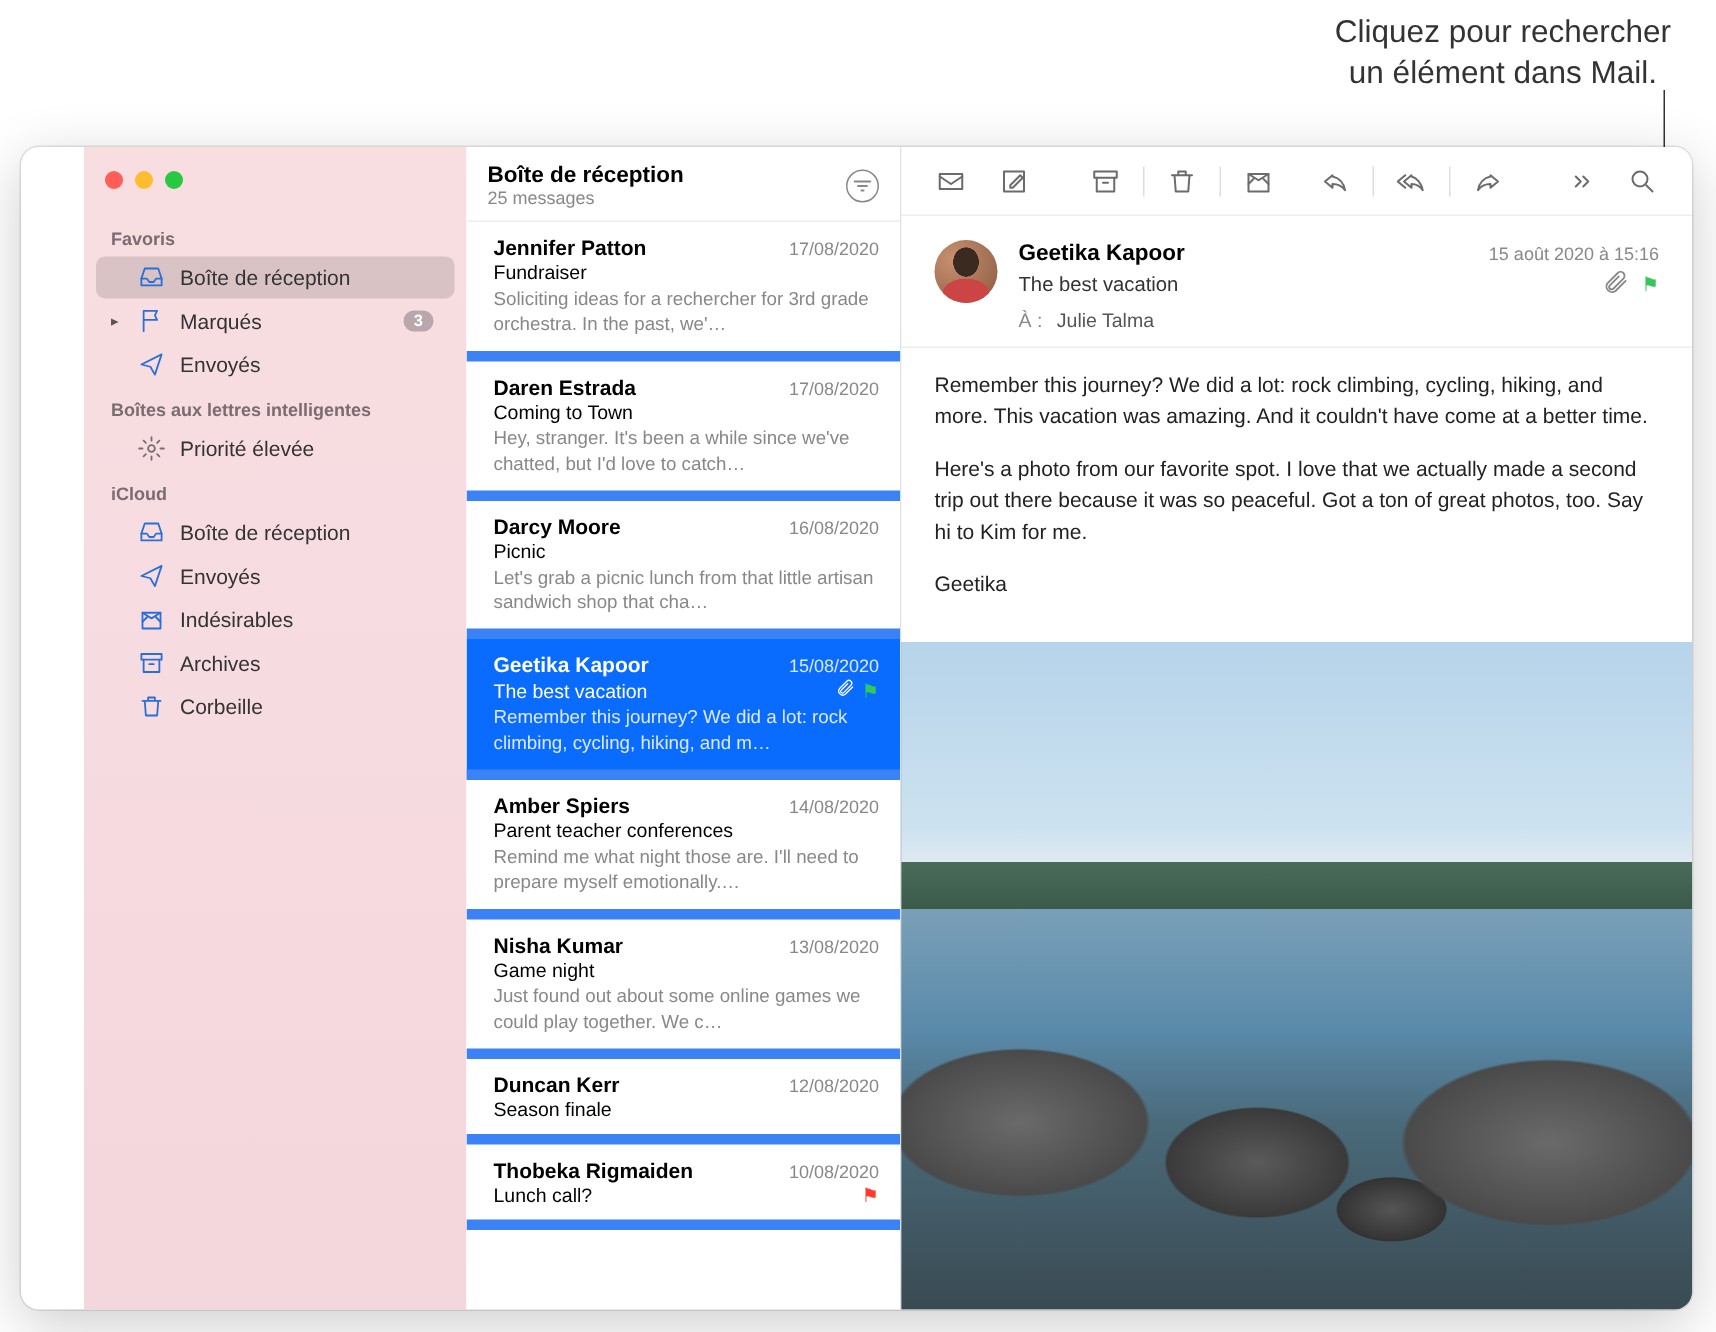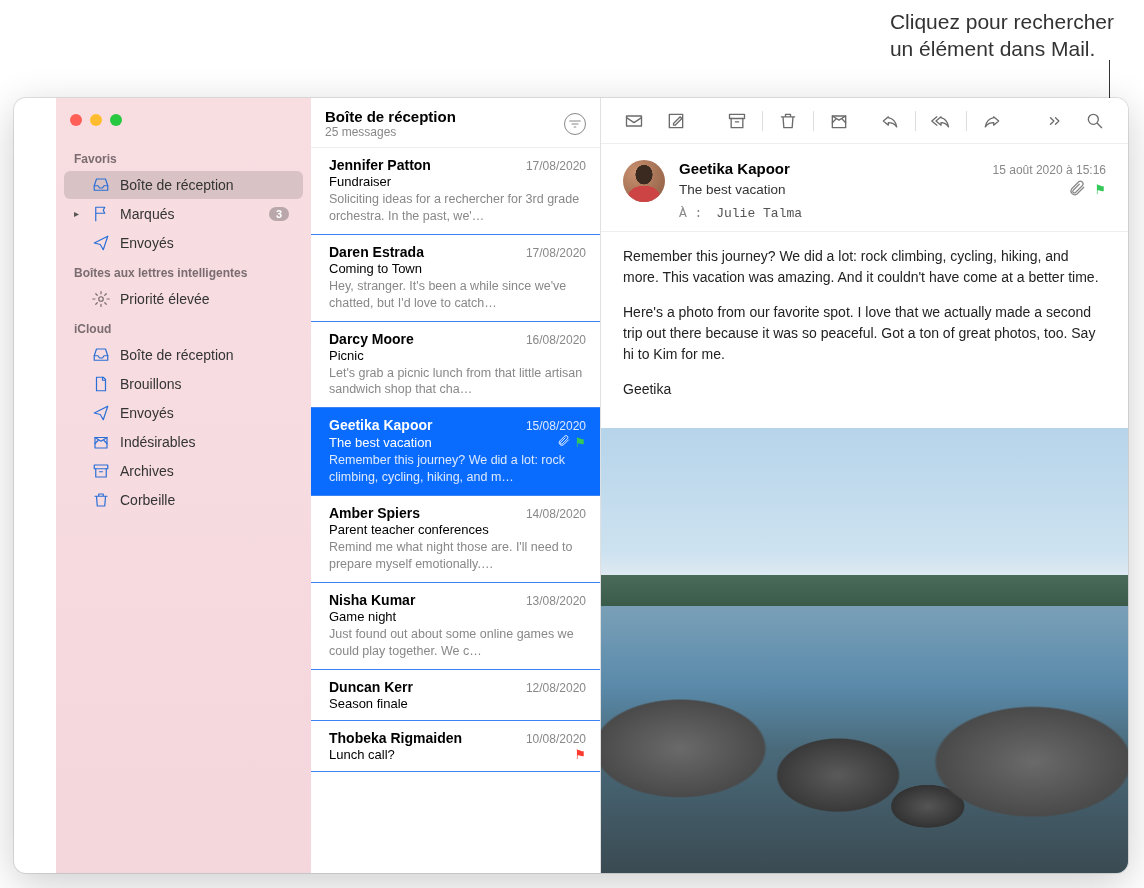--- a/index.html
+++ b/index.html
@@ -7,21 +7,21 @@
     font-family: -apple-system, "Helvetica Neue", Arial, sans-serif;
     background: #fff;
     width: 1144px;
     height: 888px;
     position: relative;
   }
   .callout {
     position: absolute;
     top: 8px;
     right: 30px;
-    text-align: left;
+    text-align: center;
     font-size: 21px;
     color: #333;
     line-height: 1.3;
   }
   .callout-line {
     position: absolute;
     top: 60px;
     right: 34px;
     width: 1px;
     height: 44px;
@@ -106,21 +106,21 @@
   .msglist-title { font-weight:700; font-size:15px; }
   .msglist-sub { font-size:12px; color:#888; }
   .filter-btn {
     width:22px; height:22px; border-radius:50%; border:1.5px solid #888;
     display:flex; align-items:center; justify-content:center;
     color:#888; font-size:12px;
   }
   .msgs { flex:1; overflow:hidden; }
   .msg {
     padding: 9px 14px 9px 18px;
-    border-bottom:1px solid #3b82f6;
+    border-bottom:7px solid #3b82f6;
     font-size:13px;
     position:relative;
   }
   .msg.selected { background:#0a6cff; color:#fff; }
   .msg .row1 { display:flex; justify-content:space-between; align-items:baseline;}
   .msg .sender { font-weight:700; font-size:14px;}
   .msg .date { font-size:12px; color:#888;}
   .msg.selected .date{ color:#dbe9ff;}
   .msg .subj { font-size:13px; margin-top:1px; display:flex; align-items:center; gap:6px;}
   .msg .subj .flags { margin-left:auto; display:flex; gap:4px; align-items:center;}
@@ -171,21 +171,21 @@
     content:""; position:absolute; inset:0;
     background: radial-gradient(ellipse 14px 16px at 50% 35%, #3a2a20 0%, #3a2a20 60%, transparent 62%),
                 radial-gradient(ellipse 22px 14px at 50% 85%, #c44 0%, #c44 70%, transparent 72%);
   }
   .mh-main { flex:1; }
   .mh-row1 { display:flex; justify-content:space-between; align-items:baseline;}
   .mh-from { font-weight:700; font-size:15px; }
   .mh-date { font-size:12px; color:#888;}
   .mh-subj { font-size:13.5px; color:#333; margin-top:2px; display:flex; align-items:center;}
   .mh-subj .tail { margin-left:auto; display:flex; gap:8px; align-items:center; color:#888;}
-  .mh-to { font-size:13px; color:#555; margin-top:6px;font-family:Liberation Mono, monospace;}
+  .mh-to { font-size:13px; color:#555; margin-top:6px;}
   .mh-to .lbl { color:#888; margin-right:6px;}
   .mail-body {
     padding: 14px 22px;
     font-size: 14px;
     line-height:1.5;
     color:#222;
   }
   .mail-body p { margin-bottom:14px; }
   .photo {
     flex:1;
@@ -272,29 +272,20 @@
           <svg viewBox="0 0 24 24">
             <path d="M3 13l3-9h12l3 9v6H3z"></path>
             <path d="M3 13h5l2 3h4l2-3h5"></path>
           </svg>
         </span>
       <span class="label">Boîte de réception</span>
     </div>
     <div class="side-item">
       <span class="icon">
           <svg viewBox="0 0 24 24">
-            <path d="M6 3h9l3 3v15H6z"></path>
-            <path d="M14 3v4h4"></path>
-          </svg>
-        </span>
-      <span class="label">Brouillons</span>
-    </div>
-    <div class="side-item">
-      <span class="icon">
-          <svg viewBox="0 0 24 24">
             <path d="M3 12l18-9-6 18-4-7z"></path>
           </svg>
         </span>
       <span class="label">Envoyés</span>
     </div>
     <div class="side-item">
       <span class="icon">
           <svg viewBox="0 0 24 24">
             <rect x="4" y="6" width="16" height="14"></rect>
             <path d="M4 6l8 5 8-5M8 10l-4 4M16 10l4 4"></path>

